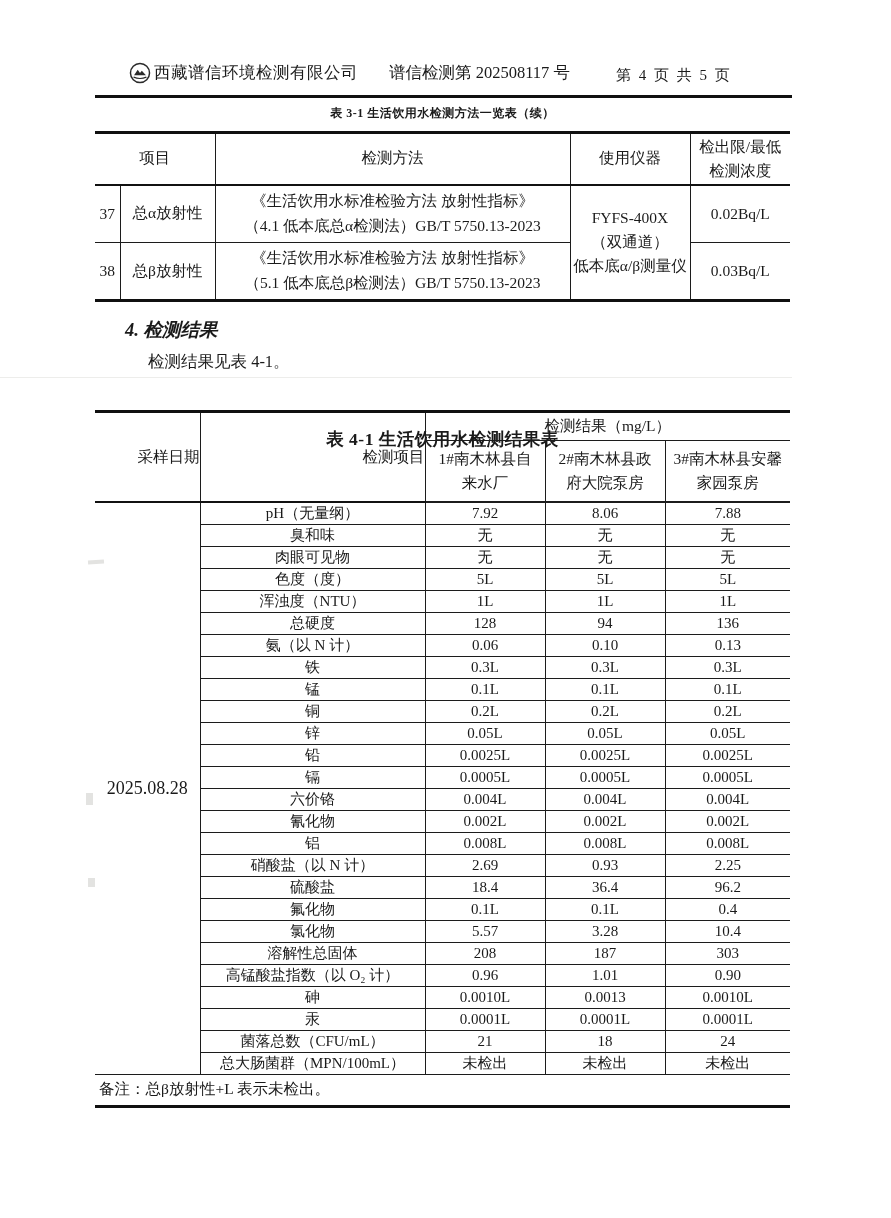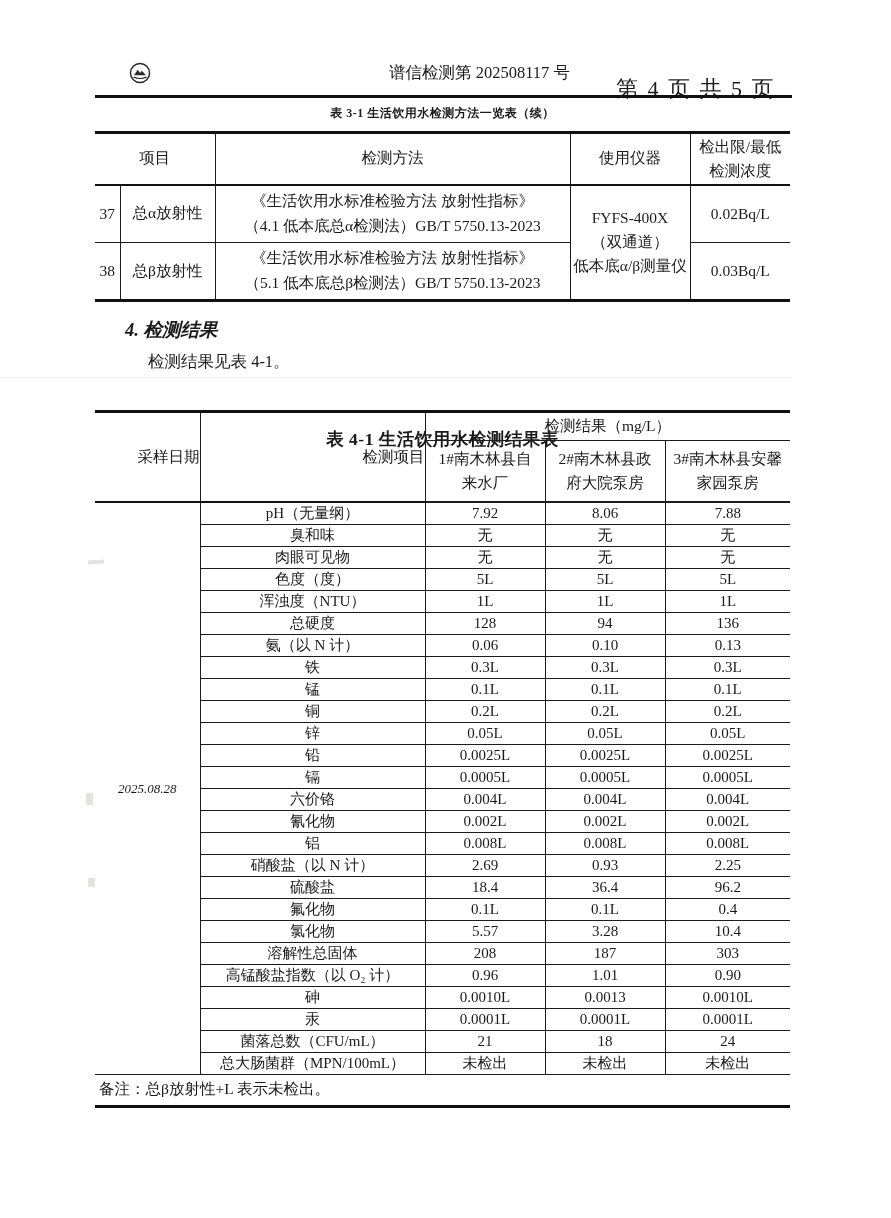--- a/index.html
+++ b/index.html
@@ -15,21 +15,21 @@
     height: 1218px;
     background: #ffffff;
     overflow: hidden;
   }
 
   
   .hdr { position: absolute; left: 95px; top: 58px; width: 697px; height: 34px; }
   .logo { position: absolute; left: 34px; top: 4px; width: 22px; height: 22px; }
   .company  { position: absolute; left: 59px; top: 4px; font-size: 16.5px; letter-spacing: .5px; }
   .docno    { position: absolute; left: 294px; top: 4px; font-size: 16.5px; }
-  .pageinfo { position: absolute; left: 521px; top: 16px; font-size: 22px; letter-spacing: 2px; }
+  .pageinfo { position: absolute; left: 521px; top: 8px; font-size: 15px; letter-spacing: 2px; }
   .hdr-rule { position: absolute; left: 95px; top: 95px; width: 697px; height: 3px; background: #101010; }
 
   
   .t31-title { position: absolute; left: 95px; top: 105px; width: 695px; text-align: center;
                font-size: 12px; font-weight: bold; letter-spacing: .5px; }
   .sec-heading { position: absolute; left: 125px; top: 317px; font-size: 18.5px; font-weight: bold; font-style: italic; }
   .sec-para    { position: absolute; left: 148px; top: 351px; font-size: 16.5px; }
   .t41-title { position: absolute; left: 95px; top: 383px; width: 695px; text-align: center;
                font-size: 17.5px; font-weight: bold; letter-spacing: .5px; margin-top: 44px; }
 
@@ -51,21 +51,21 @@
   
   #t41 { position: absolute; left: 95px; top: 410px; width: 695px;
          border-top: 3px solid #101010; border-bottom: 3px solid #101010; }
   #t41 thead td { font-size: 15.5px; }
   #t41 tr.h1 td { height: 29px; }
   #t41 tr.h2 td { height: 50px; line-height: 1.55; padding: 6px 8px; }
   #t41 tr.h1 td, #t41 tr.h2 td { border-bottom-width: 2.5px; }
   #t41 tr.h1 td.span2 { border-bottom: 2.5px solid #111; text-align: right; }
   #t41 tr.h1 td.grp { border-bottom: 1px solid #1c1c1c; }
   #t41 tbody td { height: 22px; line-height: 21px; padding: 0 4px; }
-  #t41 .date-cell { font-size: 13px; border-left: 0; font-style: italic; }
+  #t41 .date-cell { font-size: 18px; border-left: 0; }
   #t41 tr.note td { height: 28px; text-align: left; padding: 3px 4px 5px 4px;
                     border-left: 0; border-right: 0; font-size: 15.5px; line-height: 1.4; }
 
   
   .artifact { position: absolute; background: #e3e3e1; }
   .a1 { left: 0; top: 377px; width: 792px; height: 1px; background: #ededeb; }
   .a2 { left: 88px; top: 560px; width: 16px; height: 4px; transform: rotate(-4deg); }
   .a3 { left: 86px; top: 793px; width: 7px; height: 12px; }
   .a4 { left: 88px; top: 878px; width: 7px; height: 9px; }
 </style>
@@ -75,20 +75,21 @@
 <div class="page">
 
   <div class="hdr">
     <span class="logo">
       <svg width="22" height="22" viewBox="0 0 24 24">
         <circle cx="12" cy="12" r="10.4" fill="none" stroke="#2a2a2a" stroke-width="1.6"></circle>
         <path d="M5.5 14.5 L9.5 8.5 L12 12 L14 9.5 L18.5 14.5 Z" fill="#2a2a2a"></path>
         <path d="M5 16.5 Q12 19.5 19 16.5" stroke="#2a2a2a" stroke-width="1.2" fill="none"></path>
       </svg>
     </span>
+    <span class="company">西藏谱信环境检测有限公司</span>
     <span class="docno">谱信检测第 202508117 号</span>
     <span class="pageinfo">第 4 页 共 5 页</span>
   </div>
   <div class="hdr-rule"></div>
 
   <div class="t31-title">表 3-1  生活饮用水检测方法一览表（续）</div>
 
   <table id="t31">
     <colgroup>
       <col style="width:25px">

